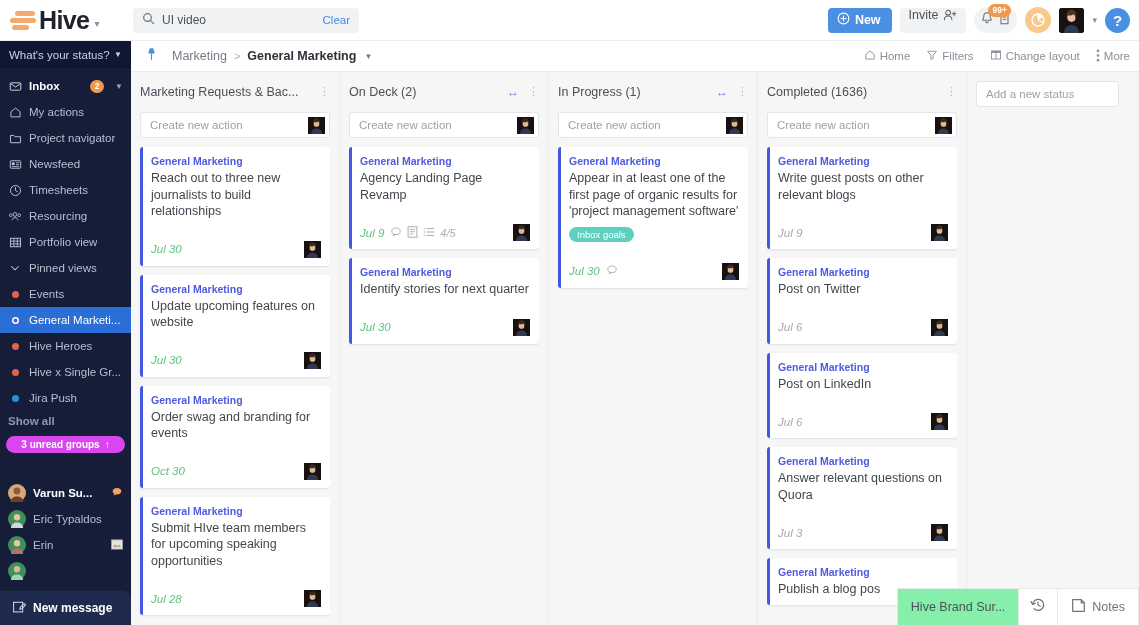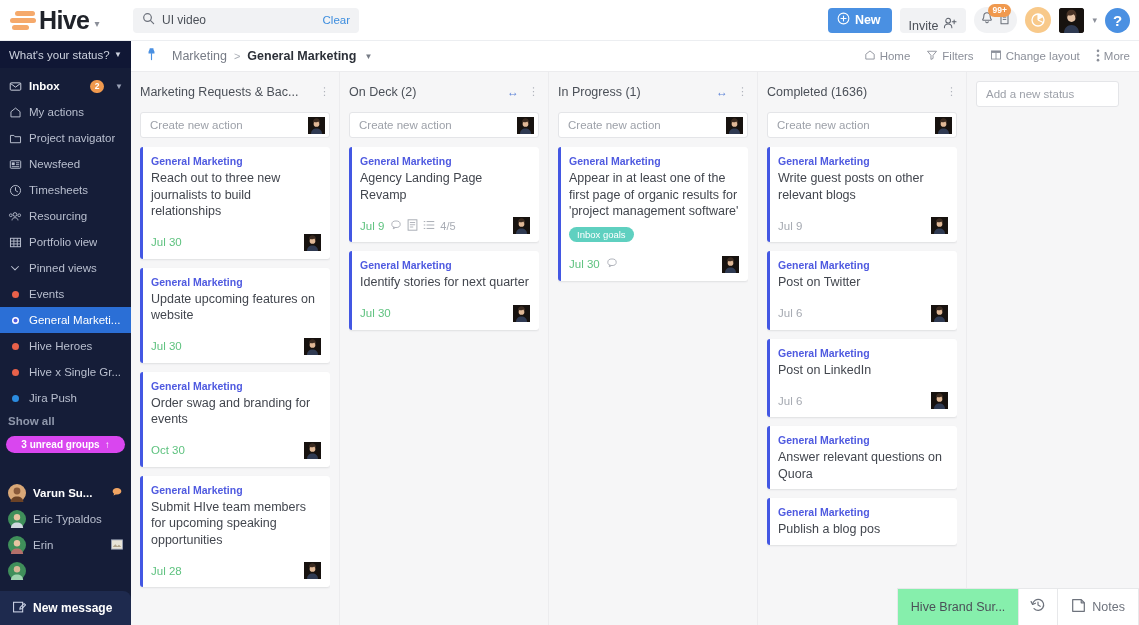--- a/index.html
+++ b/index.html
@@ -35,21 +35,21 @@
   .search-clear { font-size: 11.5px; color: #3c8dde; cursor: pointer; }
 
   .top-right { margin-left: auto; display: flex; align-items: center; gap: 8px; padding-right: 9px; }
   .btn-new {
     background: #4a90e2; color: #fff; border-radius: 4px; height: 25px;
     display: flex; align-items: center; gap: 5px; padding: 0 11px 0 9px;
     font-size: 12.5px; font-weight: 600; cursor: pointer;
   }
   .btn-invite {
     background: #f1f2f4; color: #4b5058; border-radius: 4px; height: 25px;
-    display: flex; align-items: flex-end; gap: 5px; padding: 0 9px;
+    display: flex; align-items: flex-start; gap: 5px; padding: 0 9px;
     font-size: 12.5px; cursor: pointer;
   }
   .icon-pill {
     background: #f1f2f4; border-radius: 13px; height: 26px; display: flex;
     align-items: center; padding: 0 6px; gap: 4px; position: relative; cursor: pointer;
   }
   .badge99 {
     position: absolute; left: 14px; top: -3px; background: #f0994e; color: #fff;
     font-size: 8.5px; font-weight: 700; border-radius: 8px; padding: 1px 4px; line-height: 1.25;
   }
@@ -152,21 +152,21 @@
   .card {
     background: #fff; border-radius: 3px; border-left: 3px solid #4357e3;
     box-shadow: 0 1px 2px rgba(20,25,40,0.10); padding: 8px 9px 7px 8px;
   }
   .card-proj { font-size: 10.5px; font-weight: 700; color: #4f5ae0; margin-bottom: 3px; }
   .card-title { font-size: 12.5px; color: #42464e; line-height: 1.32; }
   .tag {
     display: inline-block; background: #5fd0c0; color: #fff; font-size: 9.5px;
     border-radius: 9px; padding: 2px 8px; margin-top: 7px;
   }
-  .card-foot { display: flex; align-items: center; gap: 6px; margin-top: 13px; min-height: 19px; }
+  .card-foot { display: flex; align-items: center; gap: 6px; margin-top: 20px; min-height: 19px; font-style: italic; }
   .card-date { font-size: 11.5px; color: #5ec27f; }
   .card-date.muted { color: #a5a9b1; }
   .meta { display: flex; align-items: center; gap: 5px; color: #a8acb4; font-size: 11px; }
   .foot-av { margin-left: auto; width: 17px; height: 17px; border-radius: 2px; }
   .addstatus {
     width: 152px; flex: 0 0 152px; padding-top: 9px; padding-left: 9px;
   }
   .addstatus-box {
     height: 26px; background: #fff; border: 1px solid #e4e5e8; border-radius: 3px;
     display: flex; align-items: center; padding: 0 9px; font-size: 11.5px; color: #9da1a9; cursor: text;
@@ -818,20 +818,31 @@
                       <ellipse cx="8.5" cy="6.4" rx="3" ry="3.4" fill="#e0b896"></ellipse>
                       <path d="M3 17c0-3.4 2.4-5.4 5.5-5.4S14 13.6 14 17z" fill="#2f3a52"></path>
                       <path d="M5 5c0-2.4 1.6-3.8 3.5-3.8S12 2.6 12 5c0 1.4-.3 2.5-.8 3 .2-1.8-.3-3.2-1.1-3.6C9.2 5.3 7 5.5 6.1 5.1c-.6.8-.8 2-.6 2.9C4.9 7.5 5 6 5 5z" fill="#3a2a20"></path>
                     </svg>
                 </span>
               </div>
             </div>
             <div class="card">
               <div class="card-proj">General Marketing</div>
               <div class="card-title">Answer relevant questions on Quora</div>
+              <div class="card-foot">
+                <span class="card-date muted">Jul 3</span>
+                <span class="foot-av">
+                  <svg width="17" height="17" viewBox="0 0 17 17">
+                      <rect width="17" height="17" fill="#17120f"></rect>
+                      <ellipse cx="8.5" cy="6.4" rx="3" ry="3.4" fill="#e0b896"></ellipse>
+                      <path d="M3 17c0-3.4 2.4-5.4 5.5-5.4S14 13.6 14 17z" fill="#2f3a52"></path>
+                      <path d="M5 5c0-2.4 1.6-3.8 3.5-3.8S12 2.6 12 5c0 1.4-.3 2.5-.8 3 .2-1.8-.3-3.2-1.1-3.6C9.2 5.3 7 5.5 6.1 5.1c-.6.8-.8 2-.6 2.9C4.9 7.5 5 6 5 5z" fill="#3a2a20"></path>
+                    </svg>
+                </span>
+              </div>
             </div>
             <div class="card">
               <div class="card-proj">General Marketing</div>
               <div class="card-title">Publish a blog pos</div>
             </div>
           </div>
         </div>
 
         <div class="addstatus">
           <div class="addstatus-box">

